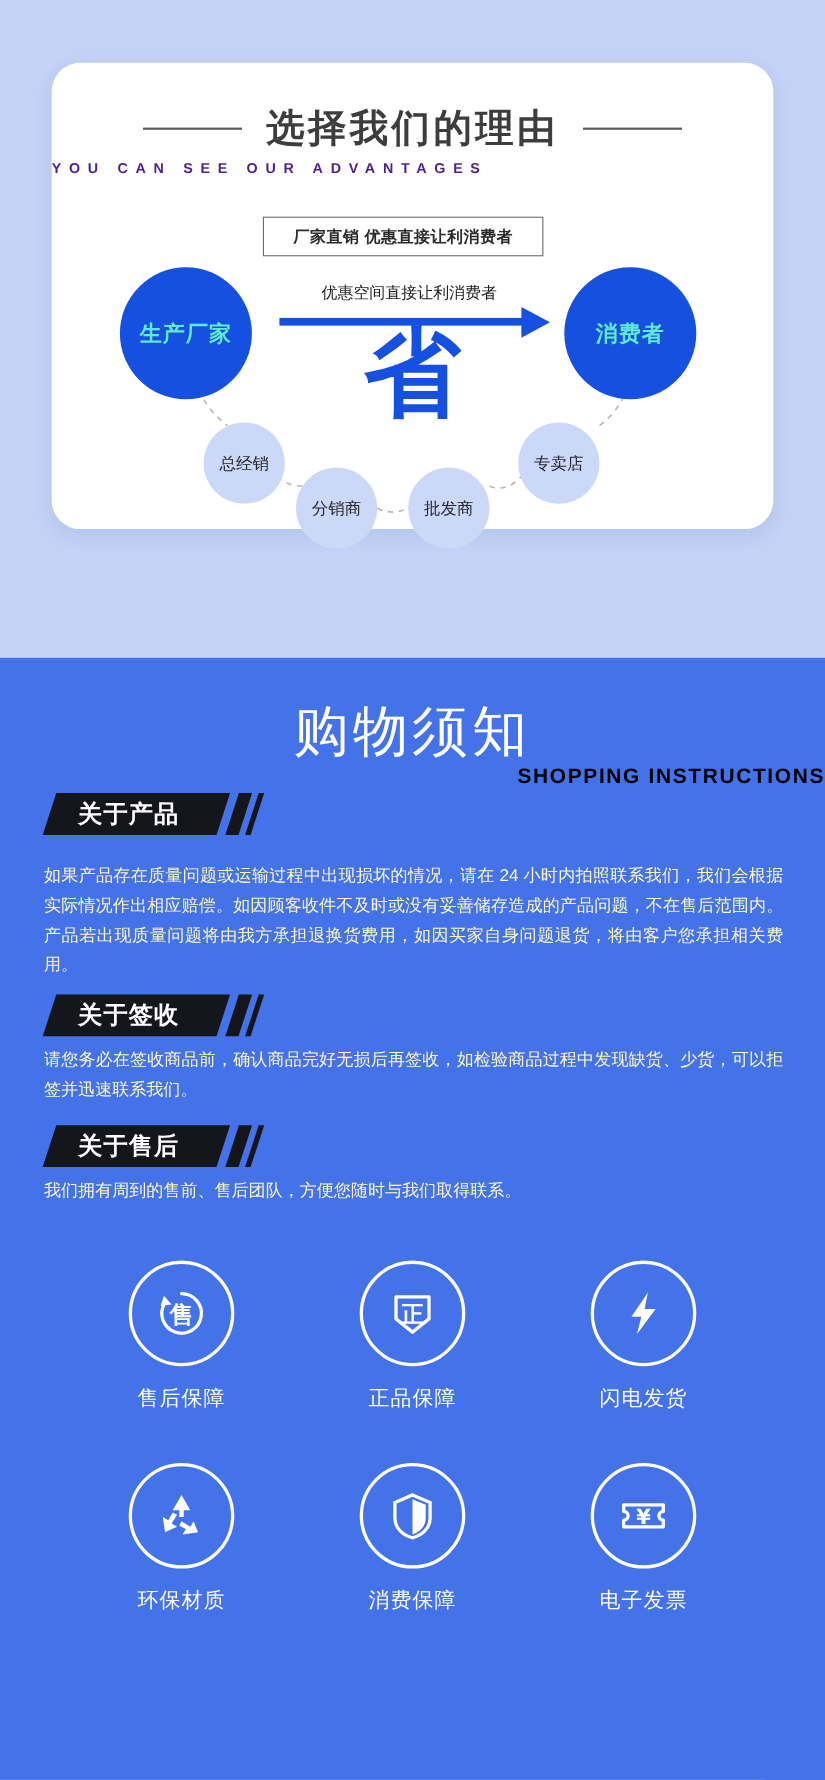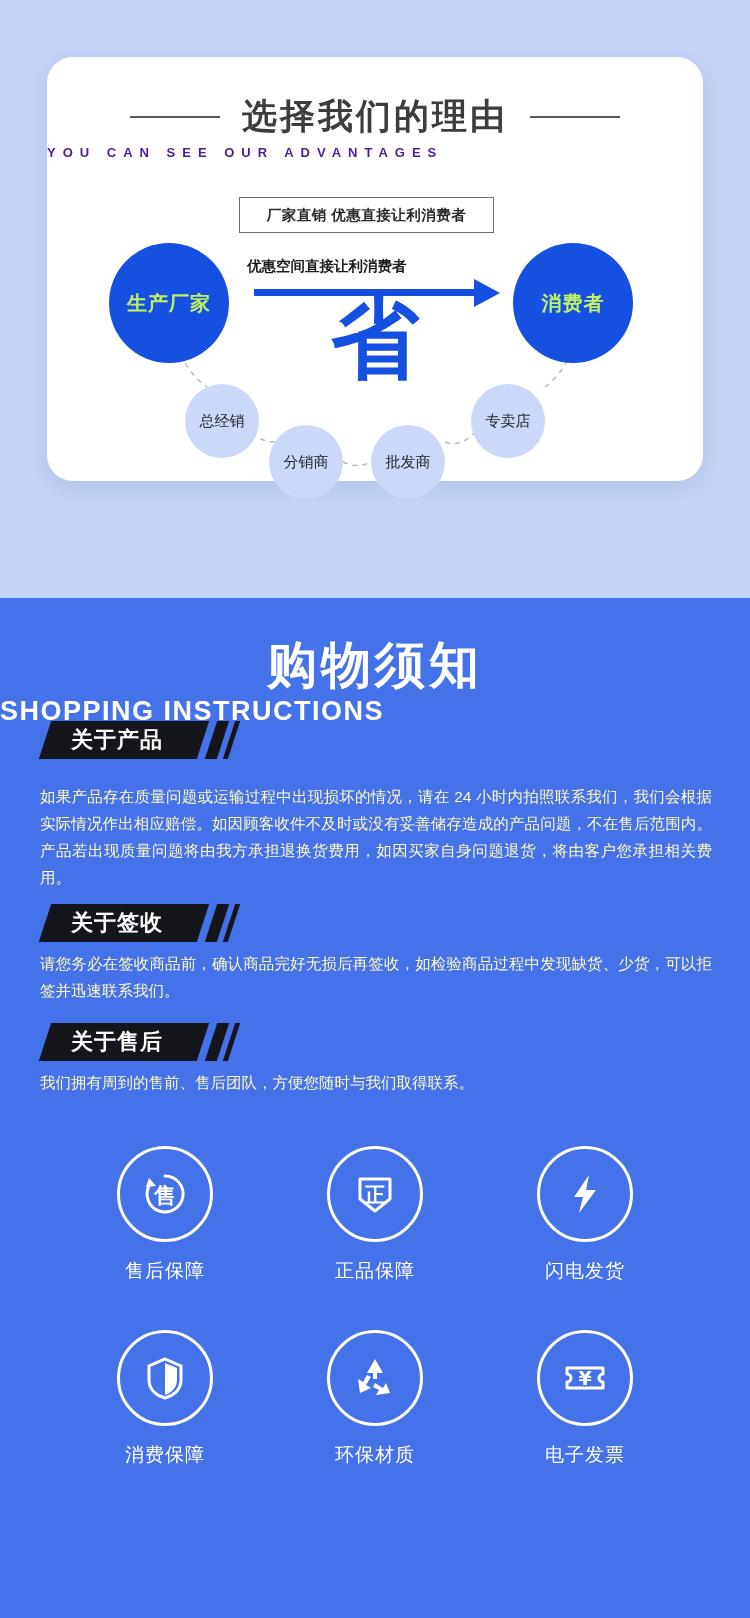--- a/index.html
+++ b/index.html
@@ -80,40 +80,40 @@
     color: #2a2a2a;
     font-weight: bold;
     letter-spacing: 0.5px;
   }
   .circle-main {
     position: absolute;
     width: 120px;
     height: 120px;
     border-radius: 60px;
     background: #1650e0;
-    color: #bef264;
+    color: #5eead4;
     font-size: 20px;
     font-weight: bold;
     display: flex;
     align-items: center;
     justify-content: center;
     letter-spacing: 1px;
   }
   .circle-maker { left: 62px; top: 186px; }
   .circle-consumer { left: 466px; top: 186px; }
 
   .arrow-label {
     position: absolute;
     left: 200px;
     top: 200px;
     width: 250px;
-    text-align: left;
+    text-align: center;
     font-size: 14.5px;
     color: #1b1b1b;
-    font-weight: bold;
+    font-weight: normal;
   }
   .arrow-line {
     position: absolute;
     left: 207px;
     top: 232px;
     width: 222px;
     height: 7px;
     background: #1650e0;
   }
   .arrow-head {
@@ -164,31 +164,31 @@
     box-sizing: border-box;
   }
   .shop-title {
     position: absolute;
     top: 34px;
     left: 0;
     width: 750px;
     text-align: center;
     font-size: 50px;
     color: #ffffff;
-    font-weight: bold;
+    font-weight: normal;
     letter-spacing: 4px;
   }
   .shop-sub {
     position: absolute;
     top: 98px;
     left: 0;
     width: 750px;
-    text-align: left;
-    font-size: 27px;
-    color: #ffffff;
+    text-align: right;
+    font-size: 19px;
+    color: #000000;
     font-weight: bold;
     letter-spacing: 1.5px;
   }
   .tag {
     position: absolute;
     left: 45px;
     height: 38px;
     width: 192px;
   }
   .tag .tag-bg {
@@ -374,43 +374,43 @@
         <div class="icon-label">闪电发货</div>
       </div>
 
     </div>
 
     <div class="icon-row">
 
       <div class="icon-cell">
         <div class="icon-circle">
           <svg width="58" height="58" viewBox="0 0 58 58">
-            <path d="M29 10 L45 17 V31 C45 41 37 47 29 49 C21 47 13 41 13 31 V17 Z" stroke="#fff" stroke-width="3" fill="none"></path>
-            <path d="M29 14 L41 19 V31 C41 39 35 44 29 46 Z" fill="#fff"></path>
-          </svg>
-        </div>
-        <div class="icon-label">消费保障</div>
-      </div>
-
-      <div class="icon-cell">
-        <div class="icon-circle">
-          <svg width="58" height="58" viewBox="0 0 58 58">
             <g fill="#fff">
               <path d="M29 10 L37 24 L31 24 L31 30 L27 30 L27 24 L21 24 Z"></path>
               <path d="M14 44 L12 30 L17 33 L21 26 L25 28 L20 36 L25 39 Z"></path>
               <path d="M44 44 L30 46 L33 41 L27 38 L29 34 L37 39 L40 34 Z"></path>
             </g>
           </svg>
         </div>
         <div class="icon-label">环保材质</div>
       </div>
 
       <div class="icon-cell">
         <div class="icon-circle">
           <svg width="58" height="58" viewBox="0 0 58 58">
+            <path d="M29 10 L45 17 V31 C45 41 37 47 29 49 C21 47 13 41 13 31 V17 Z" stroke="#fff" stroke-width="3" fill="none"></path>
+            <path d="M29 14 L41 19 V31 C41 39 35 44 29 46 Z" fill="#fff"></path>
+          </svg>
+        </div>
+        <div class="icon-label">消费保障</div>
+      </div>
+
+      <div class="icon-cell">
+        <div class="icon-circle">
+          <svg width="58" height="58" viewBox="0 0 58 58">
             <path d="M11 19 H47 V25 A4 4 0 0 0 47 33 V39 H11 V33 A4 4 0 0 0 11 25 Z" stroke="#fff" stroke-width="3" fill="none" stroke-linejoin="round"></path>
             <text x="29" y="36" font-size="19" font-family="DejaVu Sans, sans-serif" font-weight="bold" fill="#fff" text-anchor="middle">¥</text>
           </svg>
         </div>
         <div class="icon-label">电子发票</div>
       </div>
 
     </div>
   </div>
 </section>

